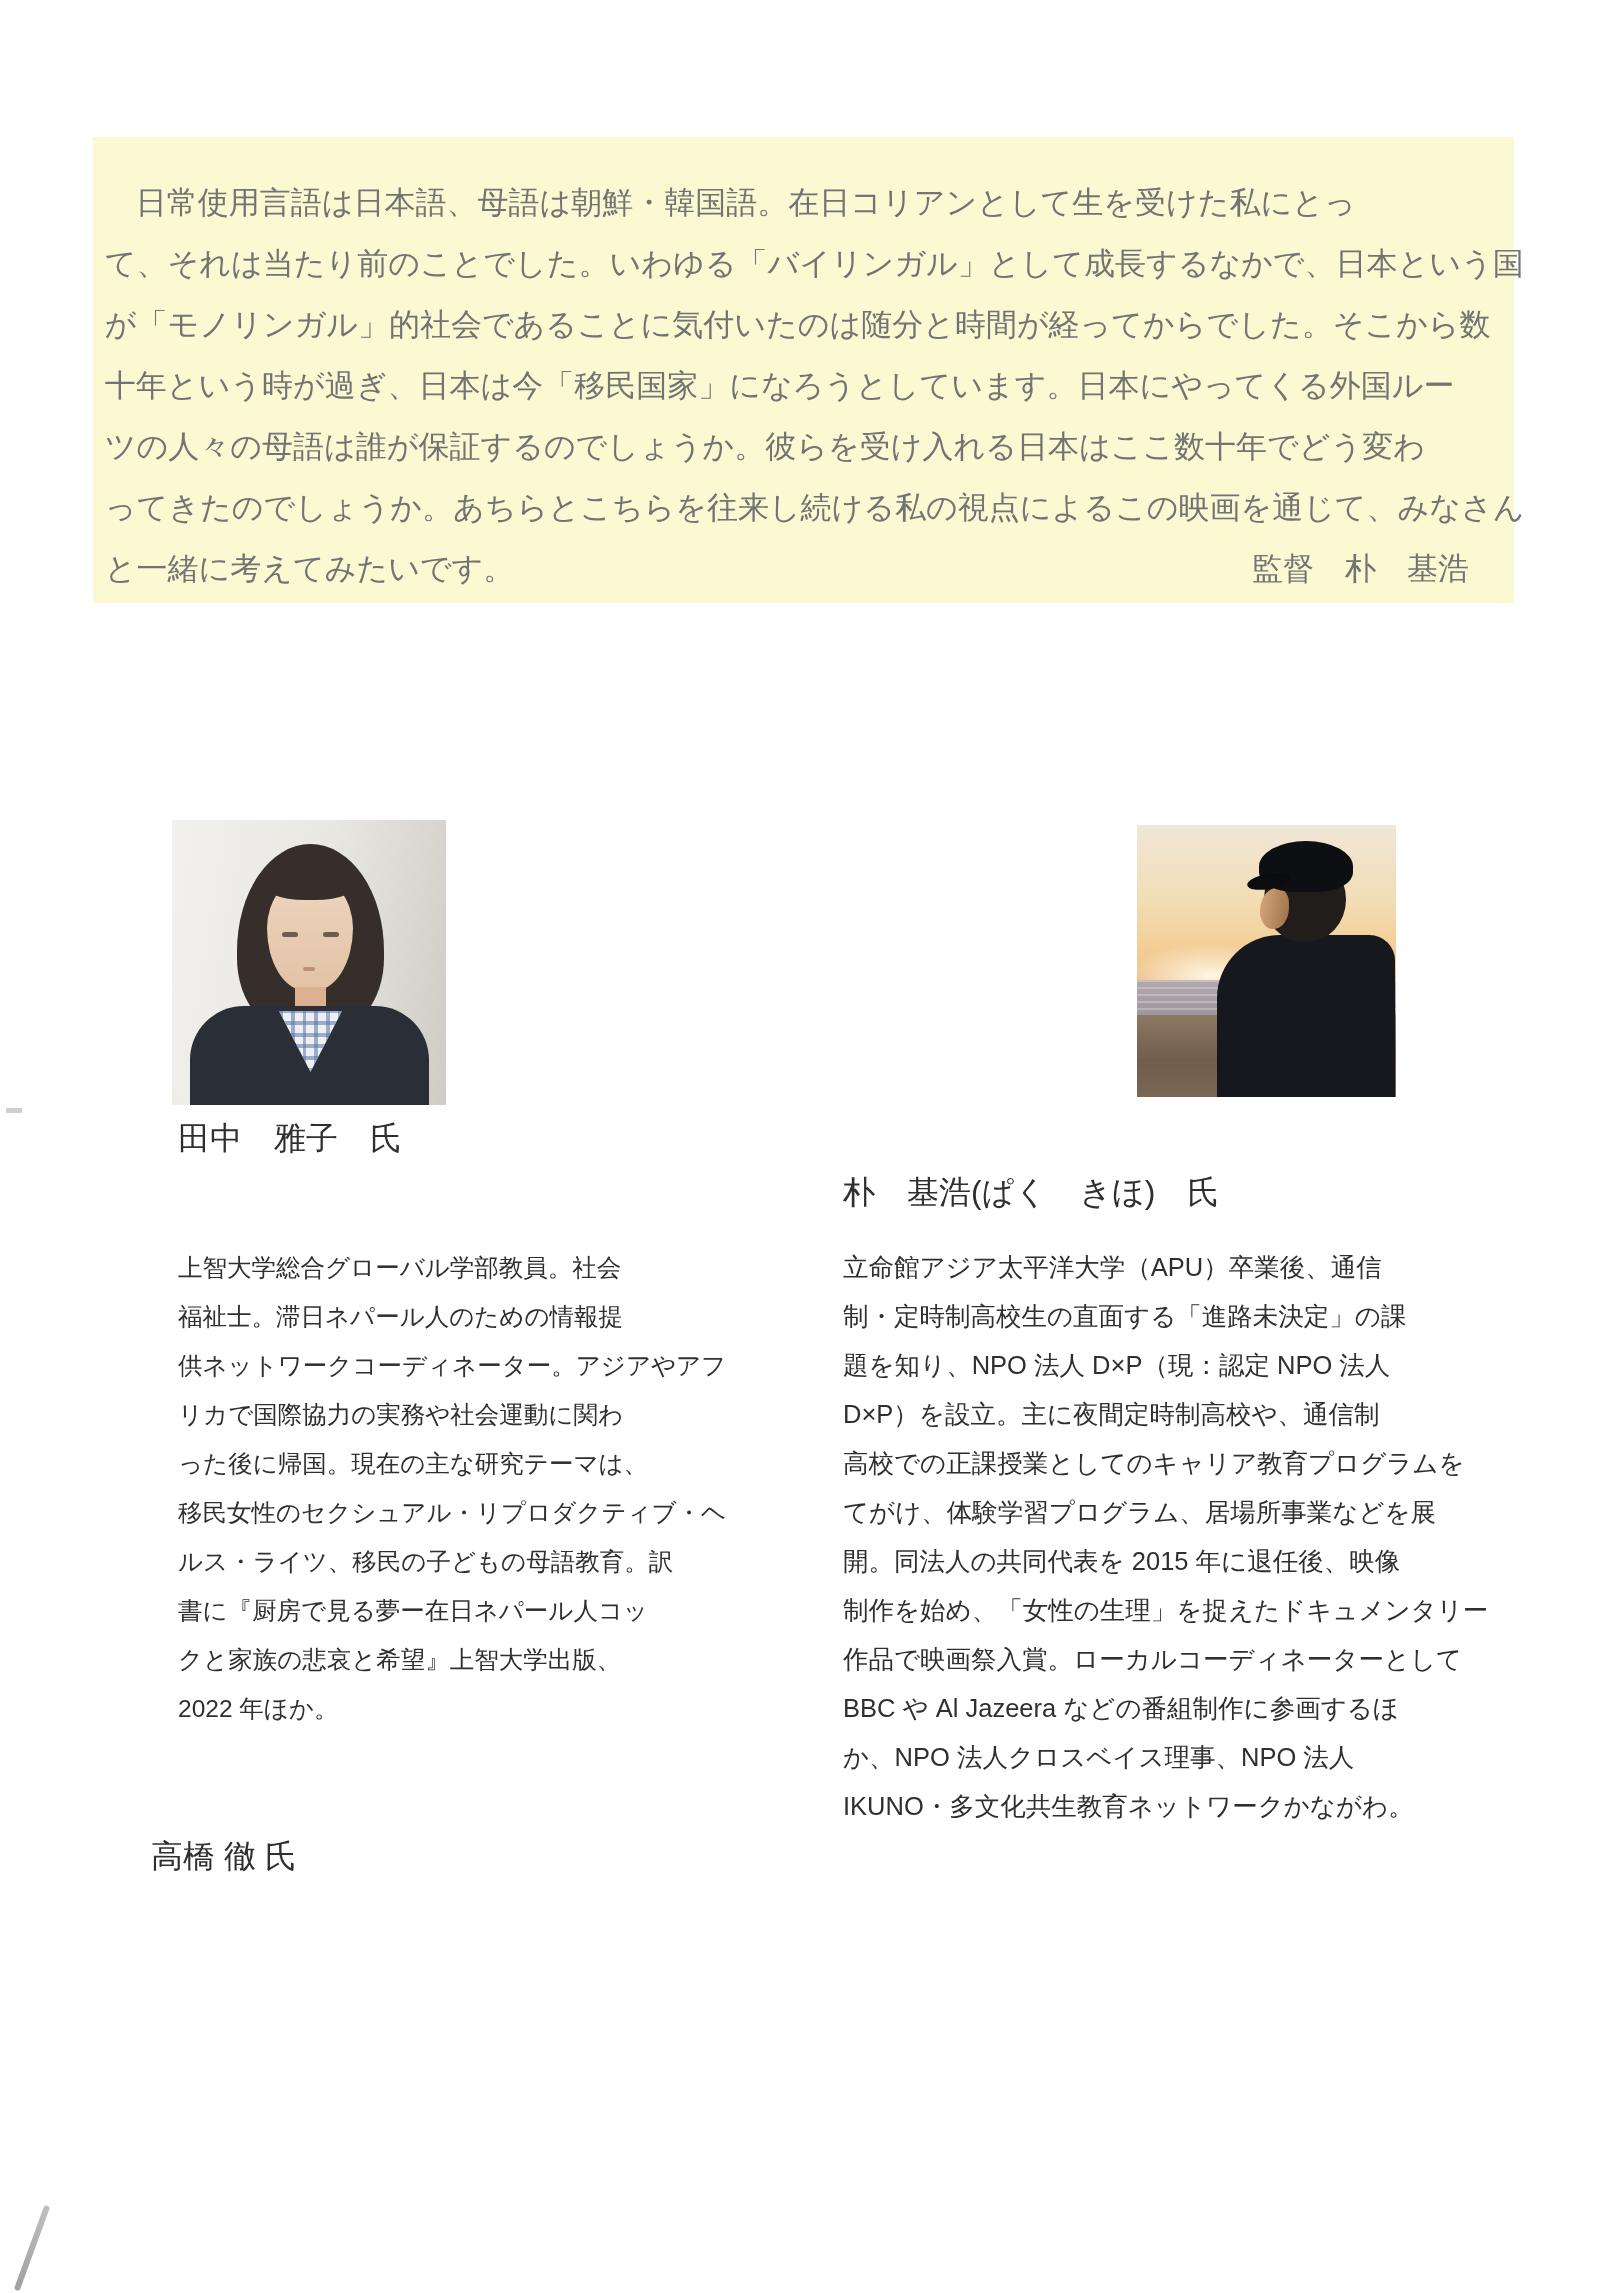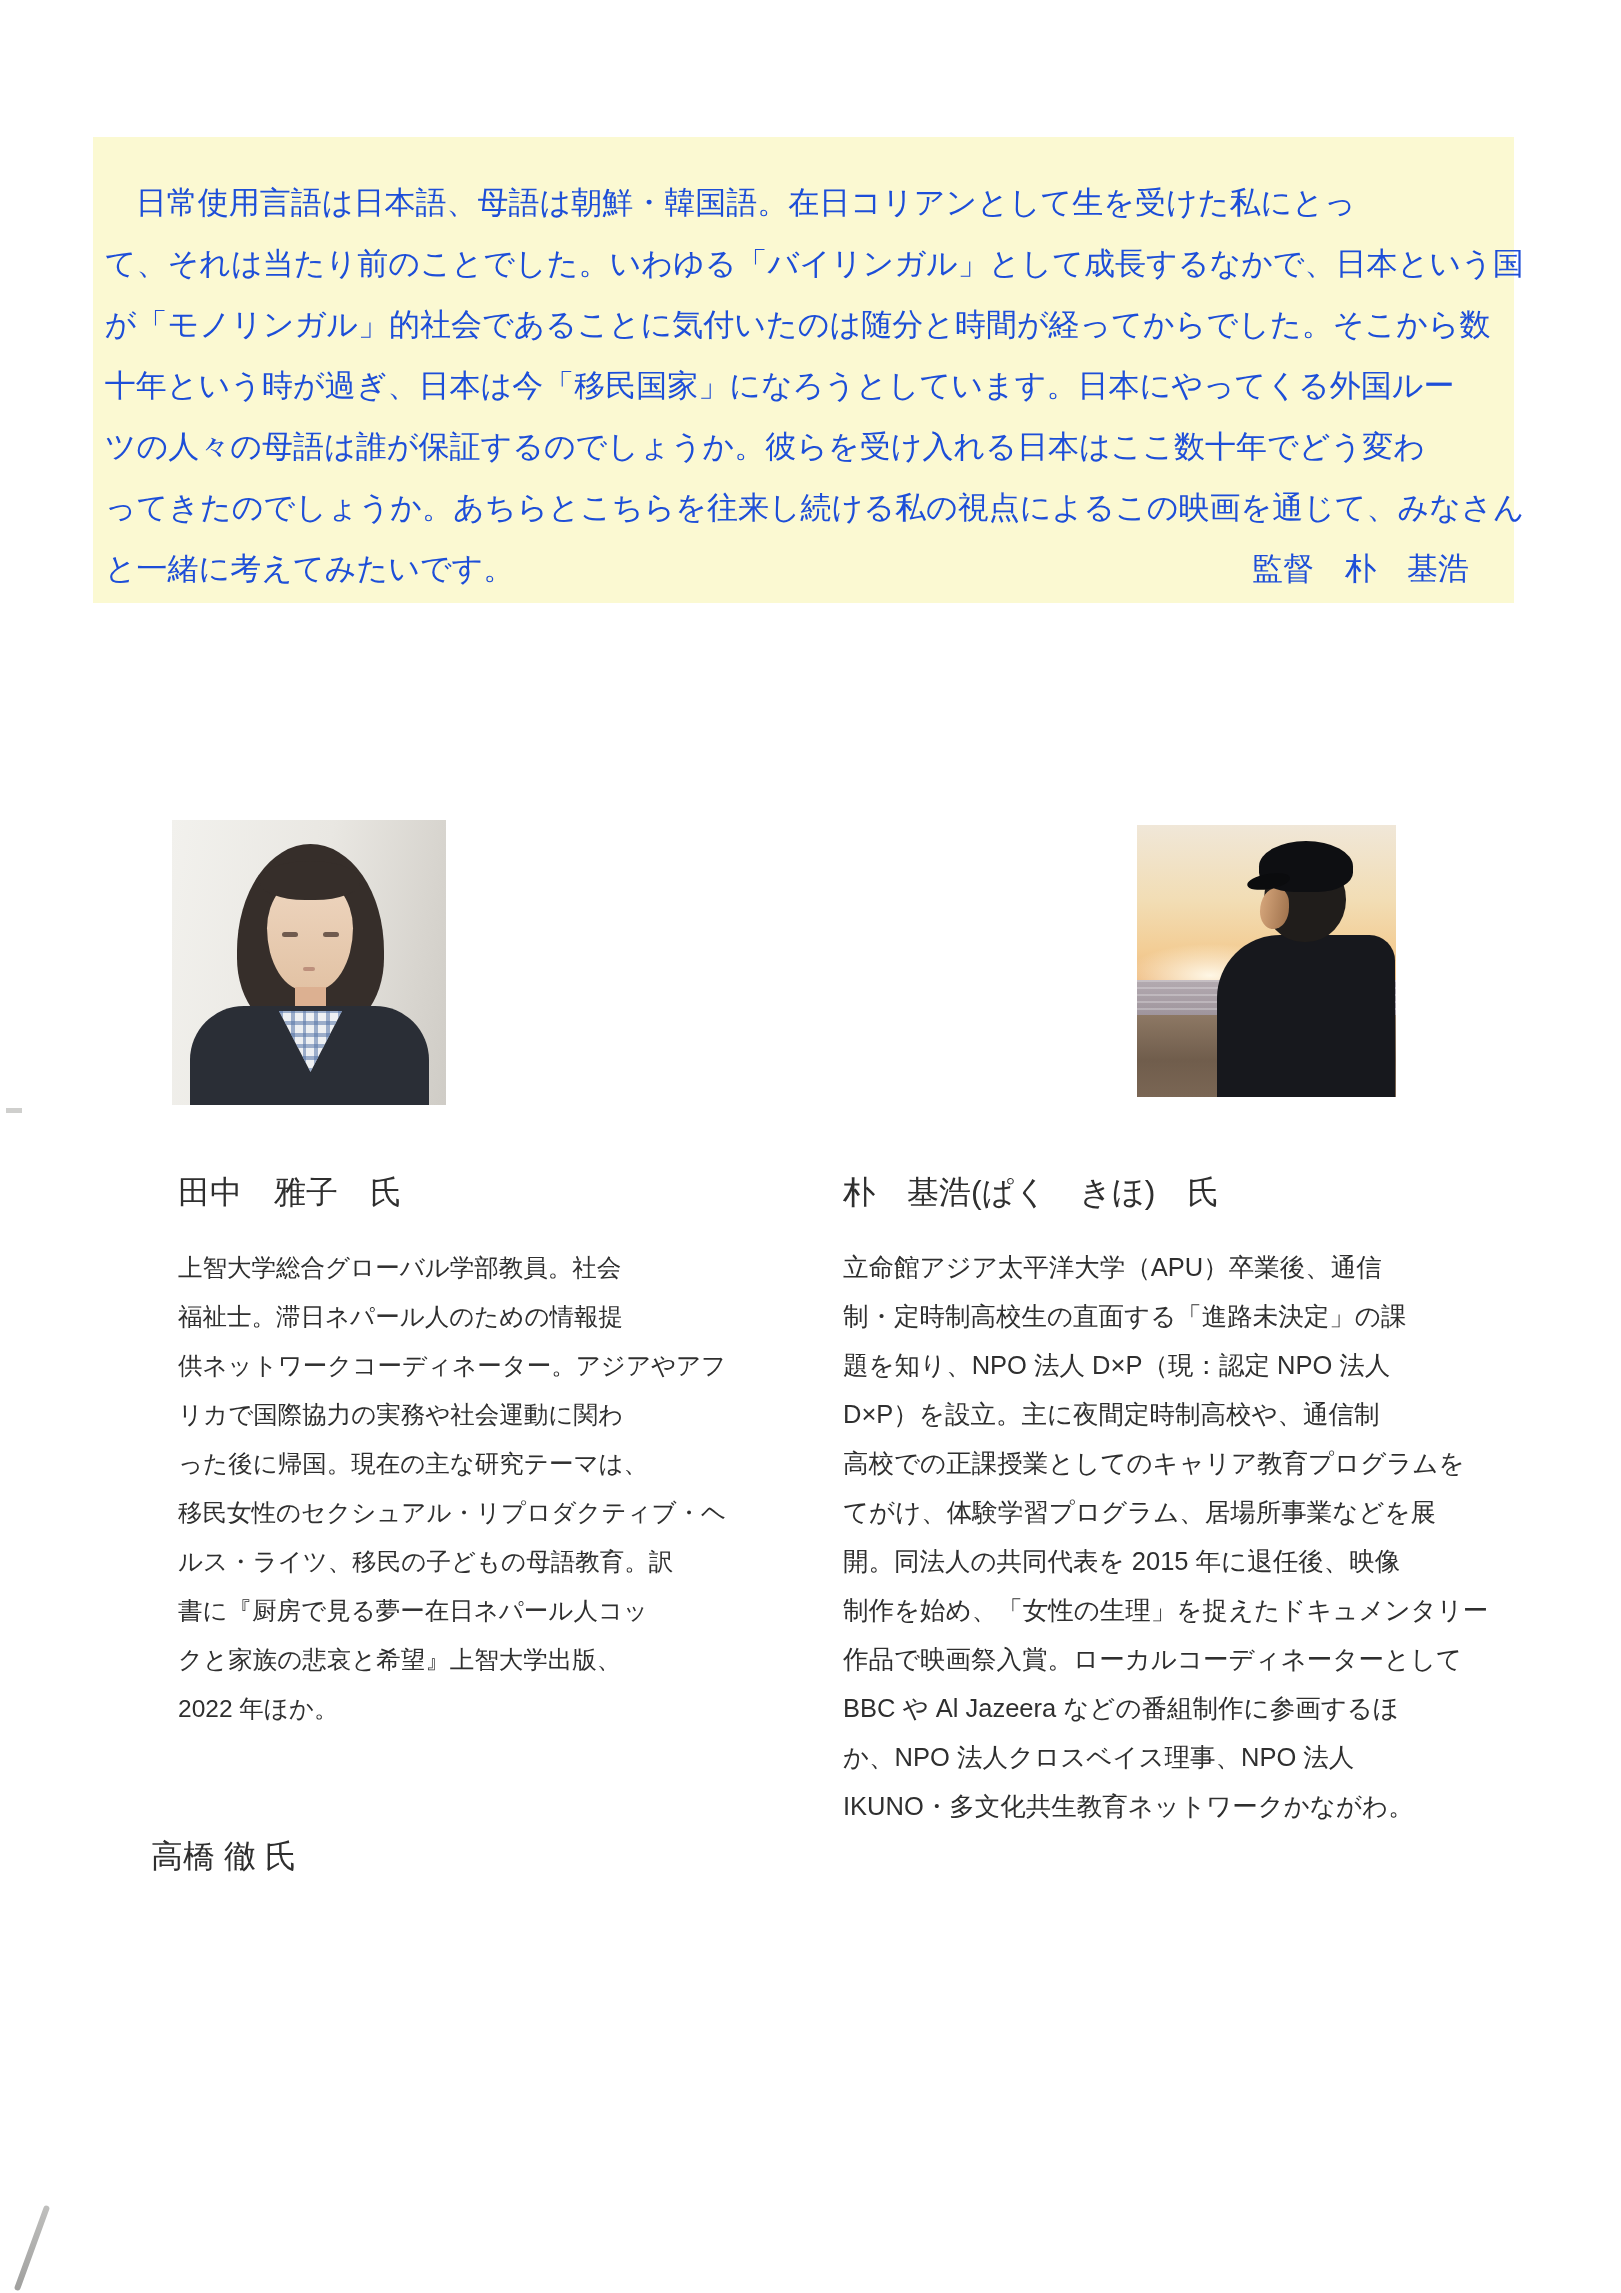--- a/index.html
+++ b/index.html
@@ -7,21 +7,21 @@
   .page {
     position:relative; width:1621px; height:2294px; background:#ffffff;
     font-family:"Liberation Sans","DejaVu Sans",sans-serif; color:#303030; overflow:hidden;
   }
   .tline { white-space:pre; }
 
   
   .intro-box {
     position:absolute; left:93px; top:137px; width:1421px; height:466px;
     box-sizing:border-box; padding:35px 17.6px 0 11.8px;
-    font-size:31px; line-height:61px; color:#1d4ed8;
+    font-size:31px; line-height:61px; color:#737373;
   }
   .intro-last { display:flex; justify-content:space-between; }
   .intro-credit { padding-right:27.4px;text-align:right; }
 
   
   .section-title {
     position:absolute; left:0; top:708px; width:100%;
     text-align:center; font-size:46px; letter-spacing:5.9px; color:#3d3d3b;
   }
 
@@ -68,21 +68,21 @@
   .pp-face  { left:123px; top:63px;  width:29px;  height:41px;
               background:linear-gradient(100deg,#d9a97e,#9c6f4a);
               border-radius:60% 40% 55% 45%; }
   .pp-cap   { left:122px; top:15.7px;  width:94px;  height:51px; background:#0e0f12;
               border-radius:50% 50% 38% 38%; }
   .pp-brim  { left:110px; top:49px;  width:43px;  height:14.7px; background:#0b0c0e;
               border-radius:50%; transform:rotate(-10deg); }
 
   
   .guest-name { position:absolute; font-size:32px; color:#2f2f2f; }
-  .name-tanaka { left:178px; top:1171px; }
+  .name-tanaka { left:178px; top:1117px; }
   .name-park   { left:843px; top:1171px;text-align:center; }
   .bio { position:absolute; color:#2f2f2f; }
   .bio-tanaka { left:178px; top:1243px; width:515px; font-size:24.5px; line-height:49px; }
   .bio-park   { left:843px; top:1243px; width:635px; font-size:25.5px; line-height:49px; }
 
   .name-takahashi { left:151px; top:1835px; }
   .bio-takahashi  { left:169px; top:1907px; width:1338px; font-size:28px; line-height:47px; }
 
   
   .scan-mark { position:absolute; left:29px; top:2203px; width:5.9px; height:90px;

